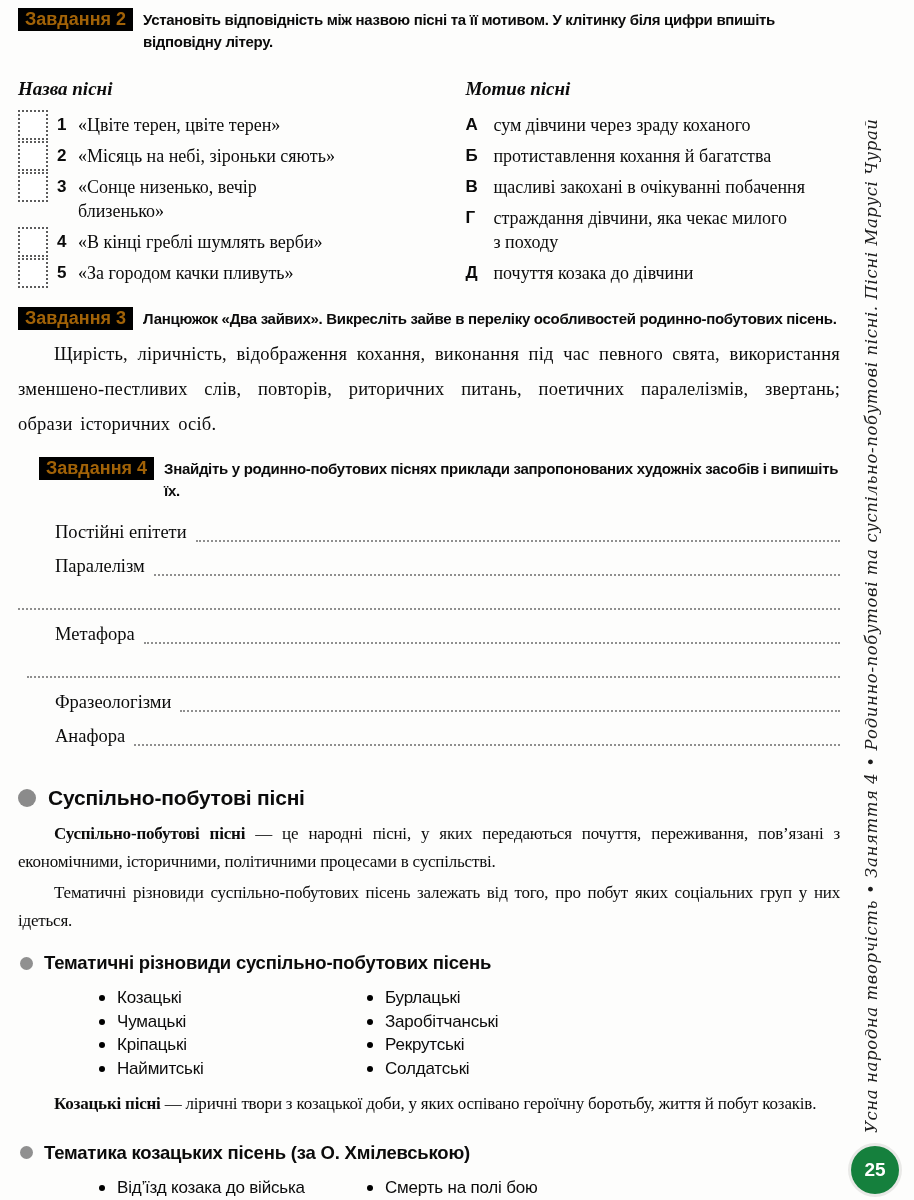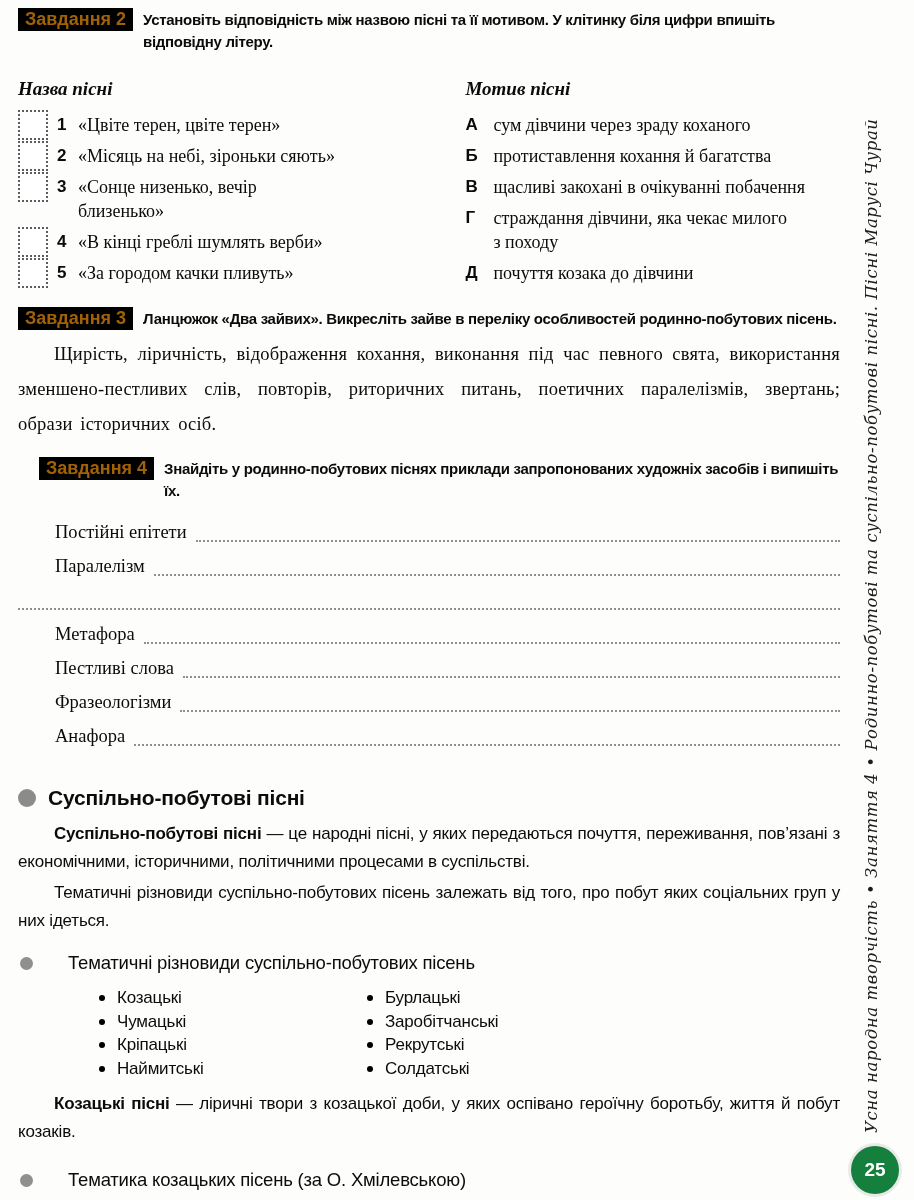--- a/index.html
+++ b/index.html
@@ -51,29 +51,29 @@
   .write-line-full { height: 34px; position: relative; }
   .write-line-full::after { content: ""; position: absolute; left: 0; right: 0; bottom: 7px;
                 border-bottom: 2px dotted #8f8f8f; }
 
   
   .section-heading { display: flex; align-items: center; gap: 12px; margin-top: 33px;
                      font-family: "Liberation Sans", sans-serif; }
   .big-dot { width: 18px; height: 18px; border-radius: 50%; background: #8b8b8b; flex: 0 0 auto; }
   .section-title { font-weight: bold; font-size: 21px; letter-spacing: -0.2px; }
 
-  .sans-par { font-family: Liberation Sans, sans-serif; font-size: 17px; line-height: 27.5px;
+  .sans-par { font-family: Liberation Serif, serif; font-size: 17px; line-height: 27.5px;
               text-align: justify; text-indent: 36px; letter-spacing: -0.2px; margin-top: 10px; }
   .sans-par b { letter-spacing: -0.2px; }
 
   .sub-heading { display: flex; align-items: center; gap: 11px; margin-top: 18px;
                  font-family: "Liberation Sans", sans-serif; }
   .small-dot { width: 13px; height: 13px; border-radius: 50%; background: #909090;
                margin-left: 2px; flex: 0 0 auto; }
-  .sub-title { font-weight: normal; font-size: 18.5px; letter-spacing: -0.2px; margin-left: 24px; }
+  .sub-title { font-weight: bold; font-size: 18.5px; letter-spacing: -0.2px; }
 
   .two-col-list { display: flex; margin-top: 12px; font-family: "Liberation Sans", sans-serif; }
   .bl-col-left { width: 345px; padding-left: 77px; }
   .bl-col-right { flex: 1; }
   .bl-item { position: relative; padding-left: 22px; font-size: 17px; line-height: 23.5px;
              letter-spacing: -0.2px; }
   .bl-item .dot { position: absolute; left: 4px; top: 9px; width: 6px; height: 6px;
                   border-radius: 50%; background: #000; }
 
   
@@ -174,21 +174,20 @@
     <div class="field-row">
       <span class="field-label">Паралелізм</span>
       <span class="write-line"></span>
     </div>
     <div class="write-line-full"></div>
     <div class="field-row">
       <span class="field-label">Метафора</span>
       <span class="write-line"></span>
     </div>
     <div class="field-row">
-      <span class="field-label">Пестливі слова</span>
       <span class="write-line"></span>
     </div>
     <div class="field-row">
       <span class="field-label">Фразеологізми</span>
       <span class="write-line"></span>
     </div>
     <div class="field-row">
       <span class="field-label">Анафора</span>
       <span class="write-line"></span>
     </div>

